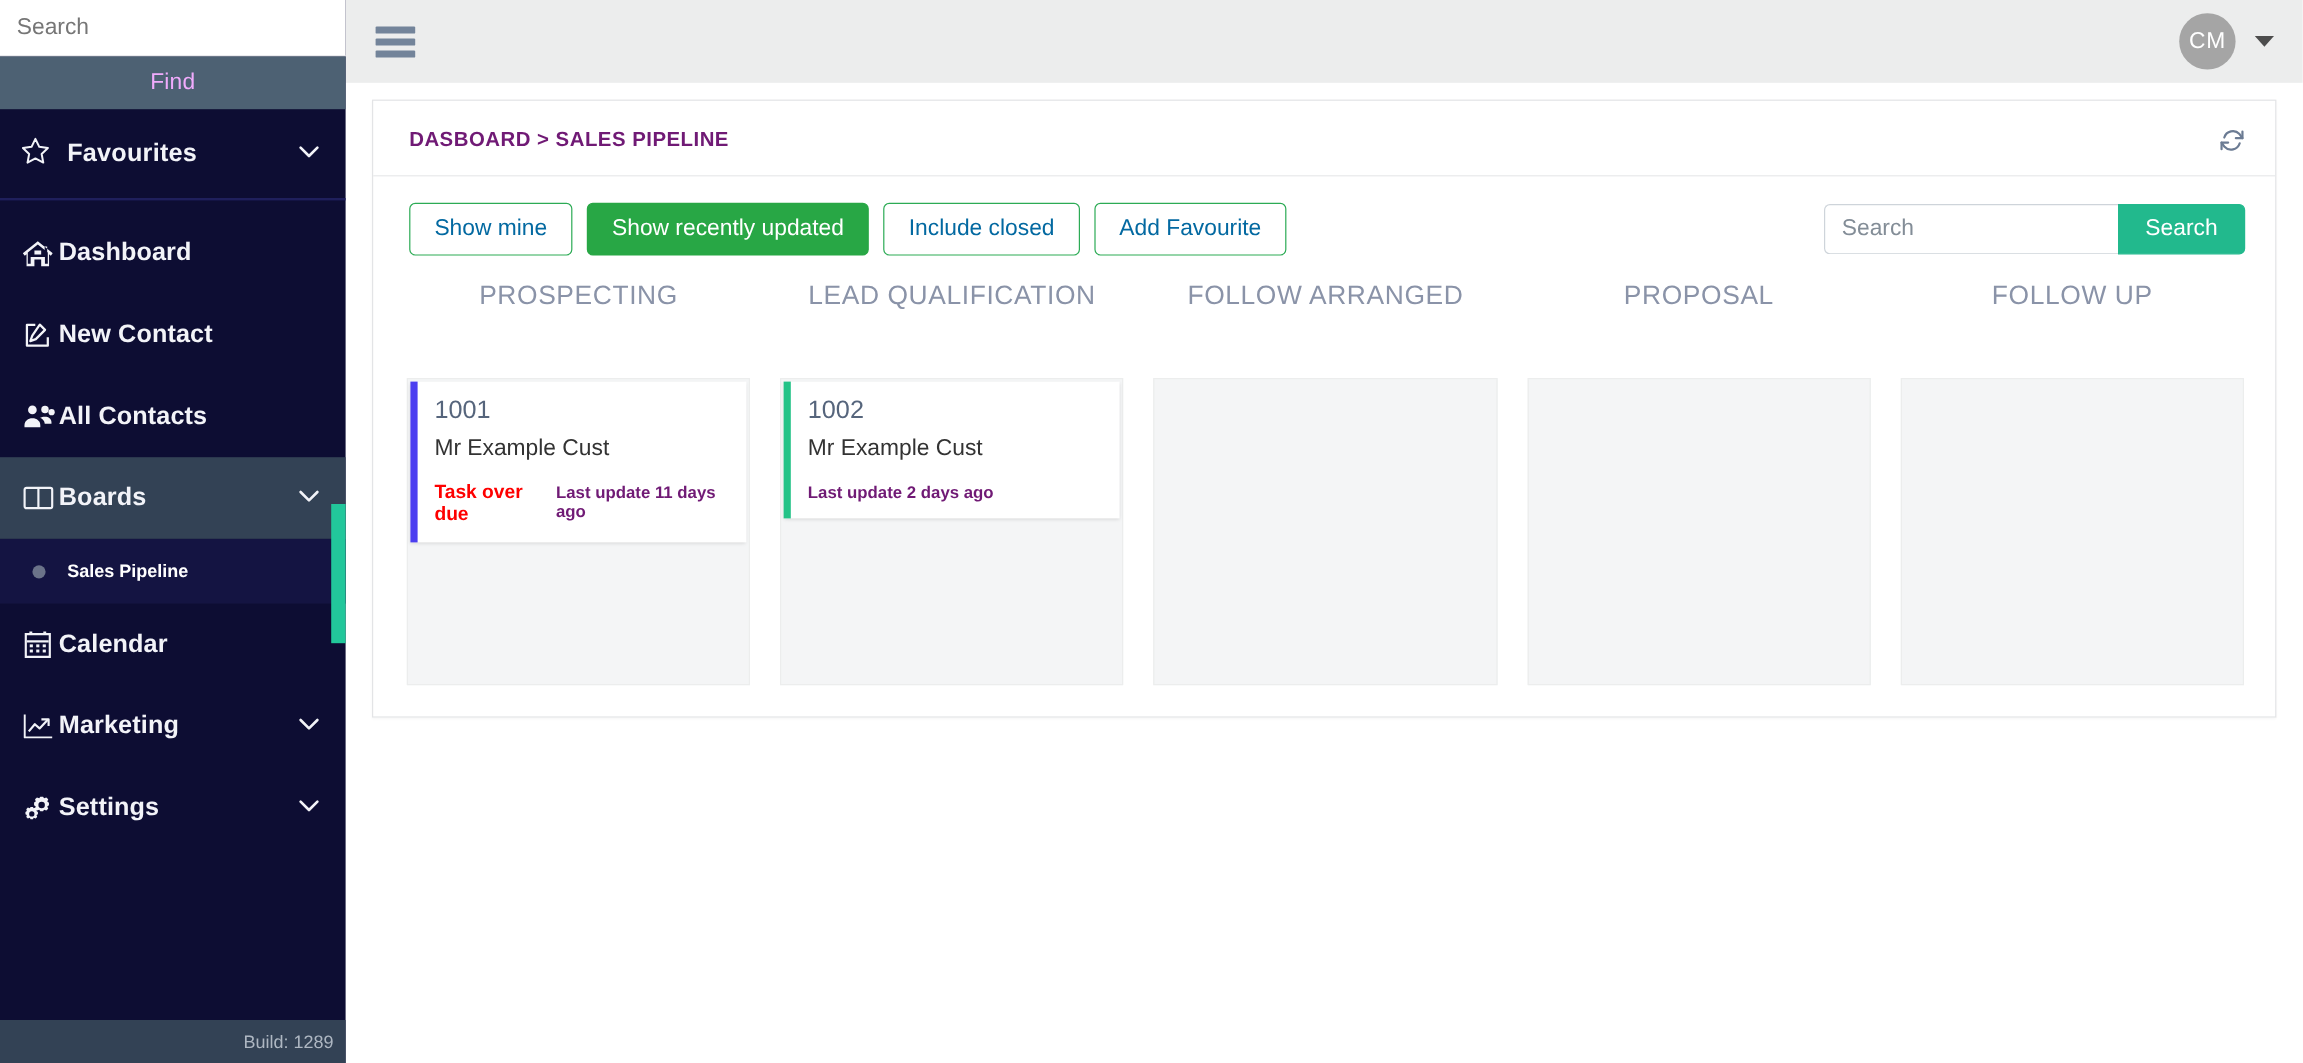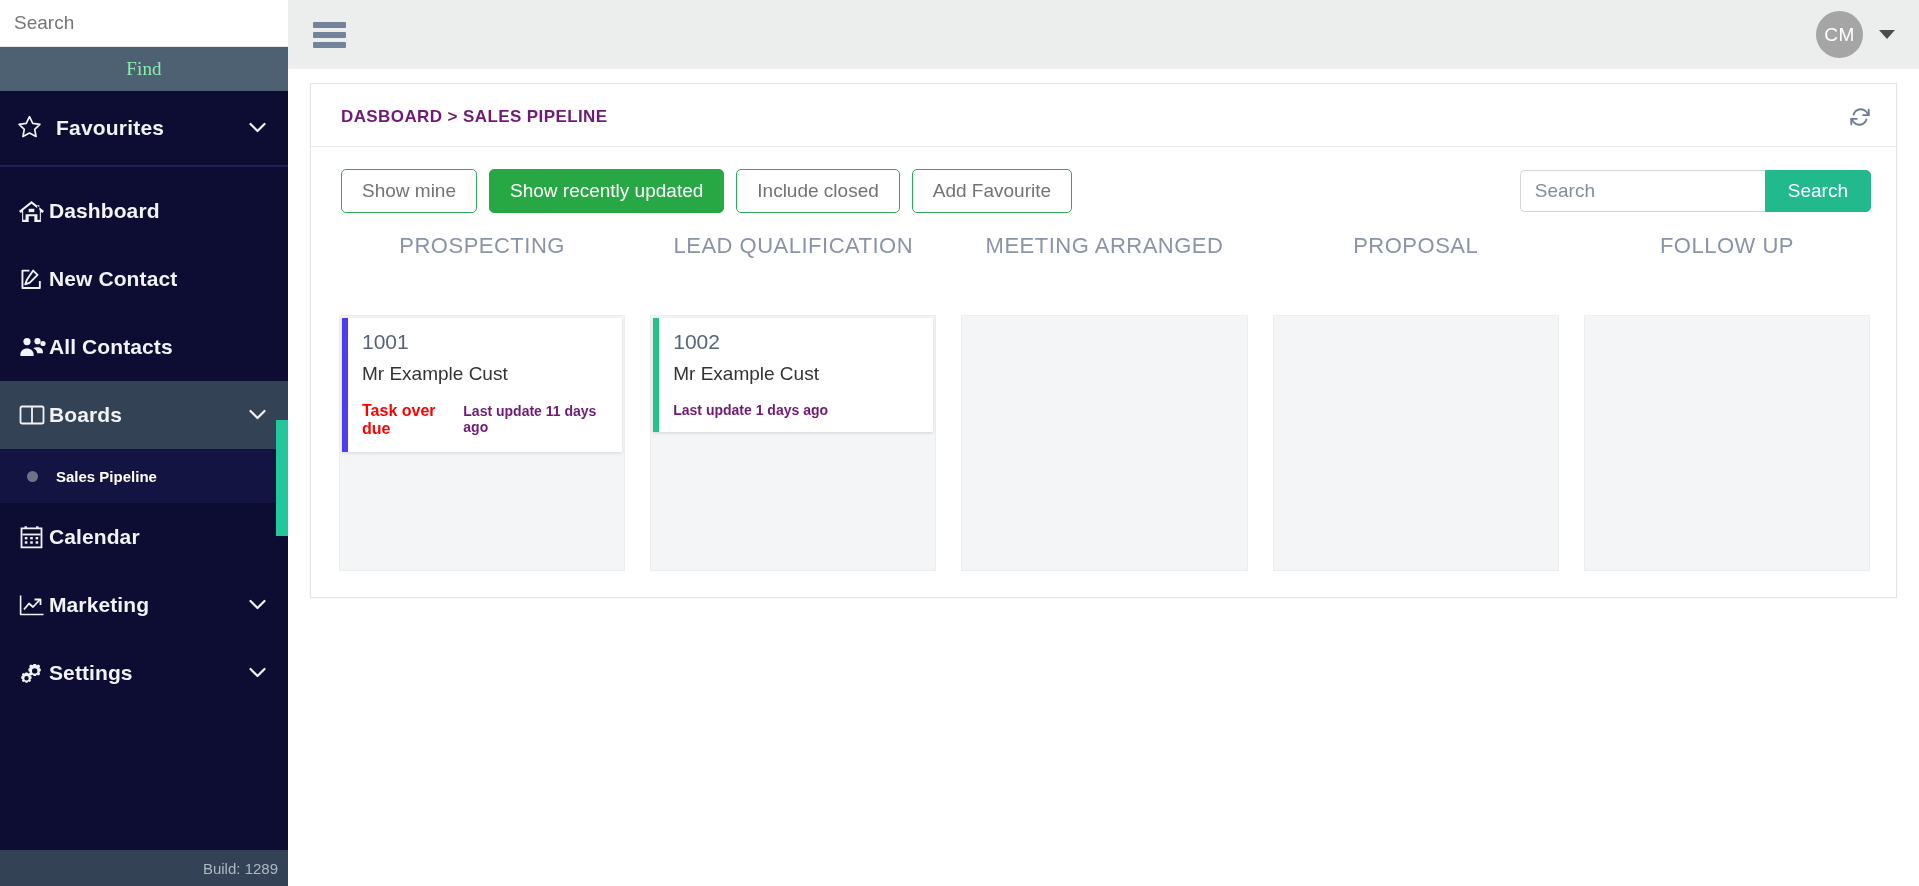--- a/index.html
+++ b/index.html
@@ -36,24 +36,24 @@
     font-family: "Liberation Sans", sans-serif;
     font-size: 19px;
     color: #4a4a4a;
     padding: 0 14px;
     background: transparent;
   }
   .sb-search-input::placeholder { color: #767676; }
   .sb-find-btn {
     height: 44px;
     background: #4d6173;
-    color: #86efac;
+    color: #f0abfc;
     border: none;
     outline: none;
-    font-family: Liberation Serif, serif;
+    font-family: Liberation Sans, sans-serif;
     font-size: 19px;
     letter-spacing: .2px;
     cursor: pointer;
     display: flex;
     align-items: center;
     justify-content: center;
     width: 100%;
   }
   .sb-fav {
     height: 76px;
@@ -196,21 +196,21 @@
     font-size: 19px;
     padding: 9px 20px;
     border-radius: 5px;
     cursor: pointer;
     line-height: 1.25;
     white-space: nowrap;
   }
   .pbtn.outline {
     background: #ffffff;
     border: 1px solid #2cab55;
-    color: #737373;
+    color: #0369a1;
   }
   .pbtn.filled {
     background: #28a745;
     border: 1px solid #28a745;
     color: #ffffff;
   }
   .search-group { display: flex; align-items: stretch; }
   .search-input {
     width: 245px;
     font-family: "Liberation Sans", sans-serif;
@@ -482,28 +482,28 @@
           </div>
         </div>
 
         <div class="board-col">
           <div class="col-title">LEAD QUALIFICATION</div>
           <div class="col-body">
             <div class="card green">
               <div class="card-id">1002</div>
               <div class="card-name">Mr Example Cust</div>
               <div class="card-foot">
-                <span class="last-update">Last update 1 days ago</span>
+                <span class="last-update">Last update 2 days ago</span>
               </div>
             </div>
           </div>
         </div>
 
         <div class="board-col">
-          <div class="col-title">MEETING ARRANGED</div>
+          <div class="col-title">FOLLOW ARRANGED</div>
           <div class="col-body"></div>
         </div>
 
         <div class="board-col">
           <div class="col-title">PROPOSAL</div>
           <div class="col-body"></div>
         </div>
 
         <div class="board-col">
           <div class="col-title">FOLLOW UP</div>

